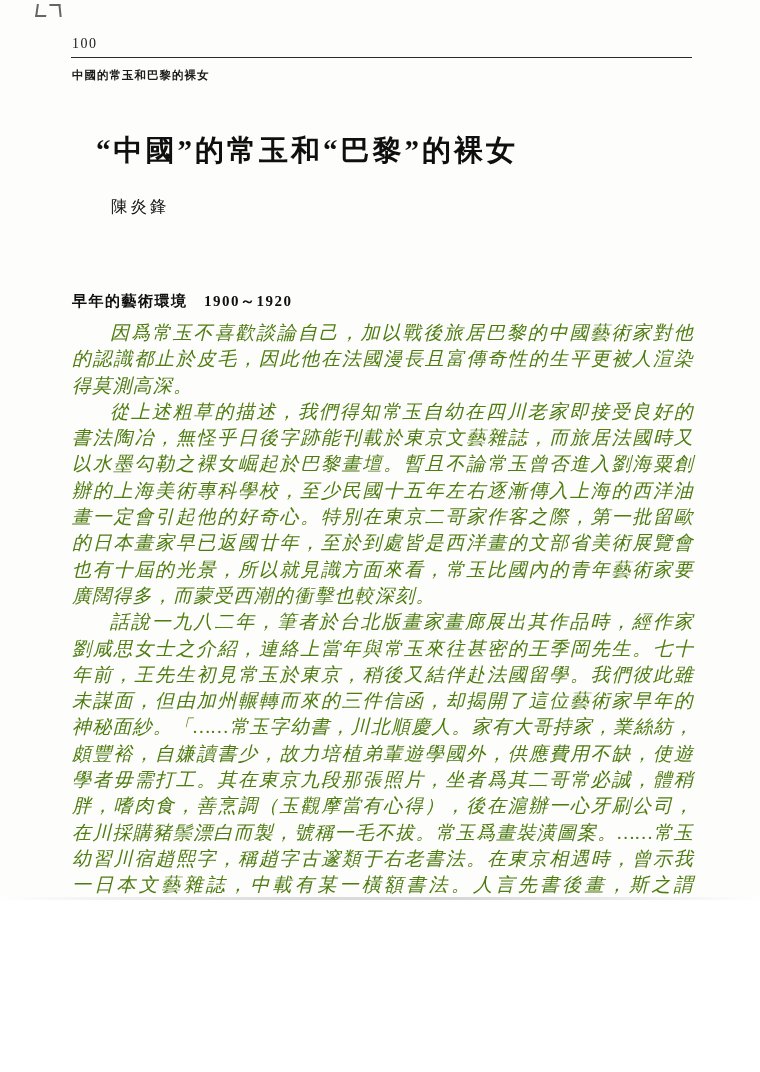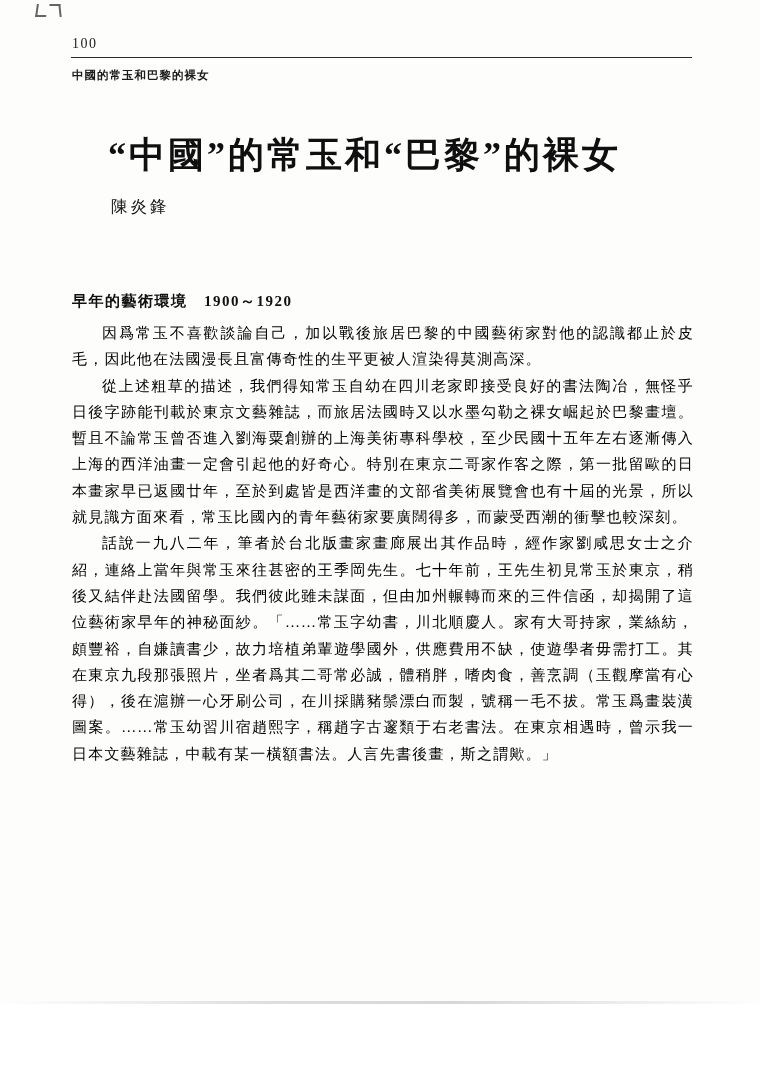--- a/index.html
+++ b/index.html
@@ -3,21 +3,21 @@
 <meta charset="utf-8">
 <style>
   html, body {
     margin: 0;
     padding: 0;
     background: #ffffff;
   }
   .scan-page {
     position: relative;
     width: 760px;
-    height: 1004px;
+    height: 900px;
     background: #fdfdfc;
     overflow: hidden;
     font-family: "Liberation Serif", "DejaVu Serif", serif;
     color: #141414;
   }
   
   .artifact {
     position: absolute;
     top: 4px;
     width: 9px;
@@ -50,23 +50,23 @@
     top: 68px;
     left: 72px;
     font-size: 11.5px;
     font-weight: bold;
     letter-spacing: 1px;
     color: #1b1b1b;
   }
   .article-title {
     position: absolute;
     top: 131px;
-    left: 108px;
+    left: 96px;
     margin: 0;
-    font-size: 36px;
+    font-size: 29px;
     font-weight: bold;
     letter-spacing: 3px;
     color: #0f0f0f;
     white-space: nowrap;
   }
   .article-author {
     position: absolute;
     top: 196px;
     left: 111px;
     font-size: 16.5px;
@@ -86,27 +86,28 @@
     white-space: nowrap;
   }
   .body-text {
     position: absolute;
     top: 320px;
     left: 72px;
     width: 622px;
   }
   .body-text p {
     margin: 0;
-    font-size: 15px;
+    font-size: 19px;
     line-height: 26.3px;
     letter-spacing: 1.2px;
     text-align: justify;
     text-indent: 2em;
-    color: #000000;
+    color: #4d7c0f;
     text-justify: inter-ideograph;
+    font-style: italic;
   }
   .scan-edge {
     position: absolute;
     left: 0;
     bottom: 0;
     width: 100%;
     height: 3px;
     background: linear-gradient(to right, #ffffff 0%, #c9c9c9 35%, #bdbdbd 60%, #ffffff 100%);
     opacity: 0.6;
   }

